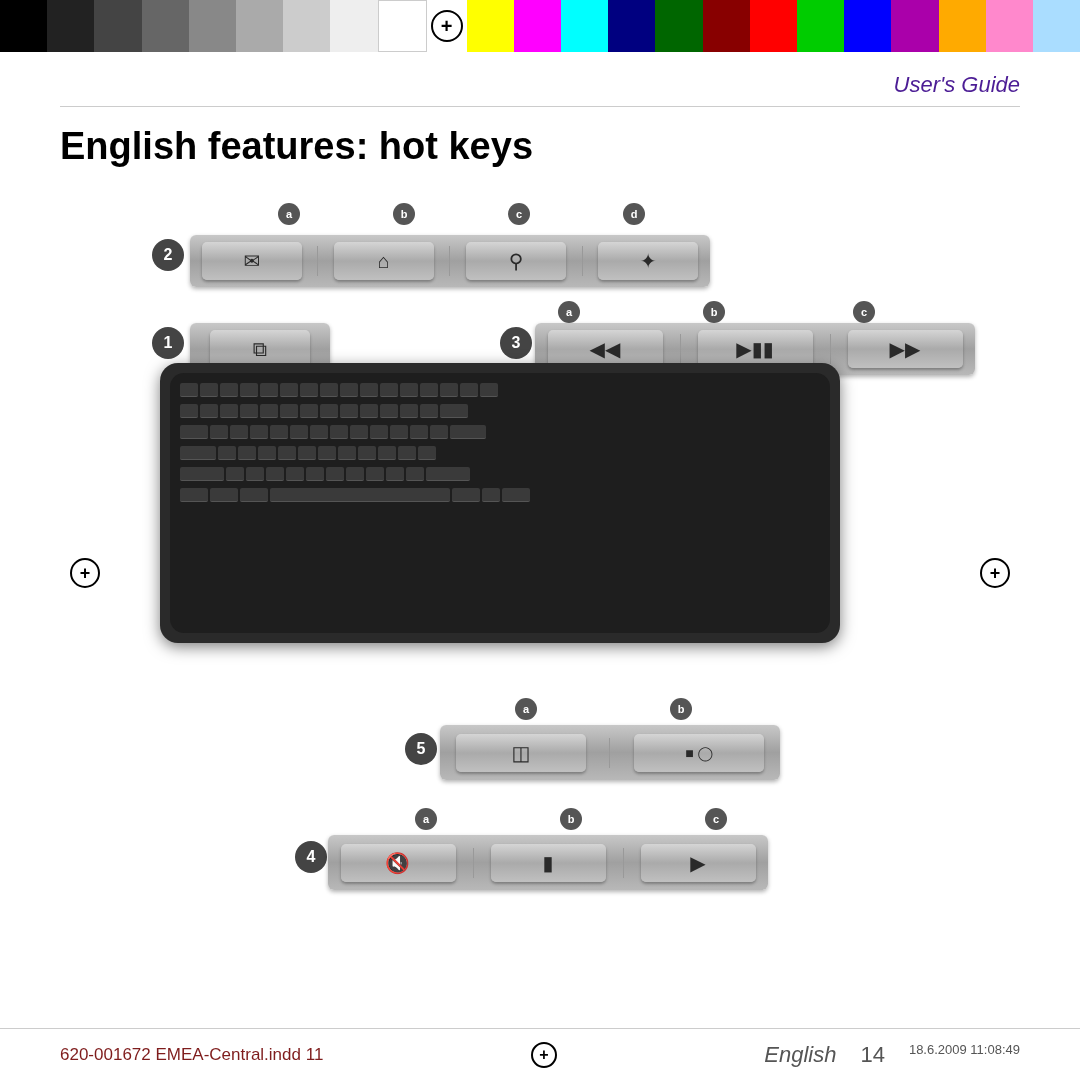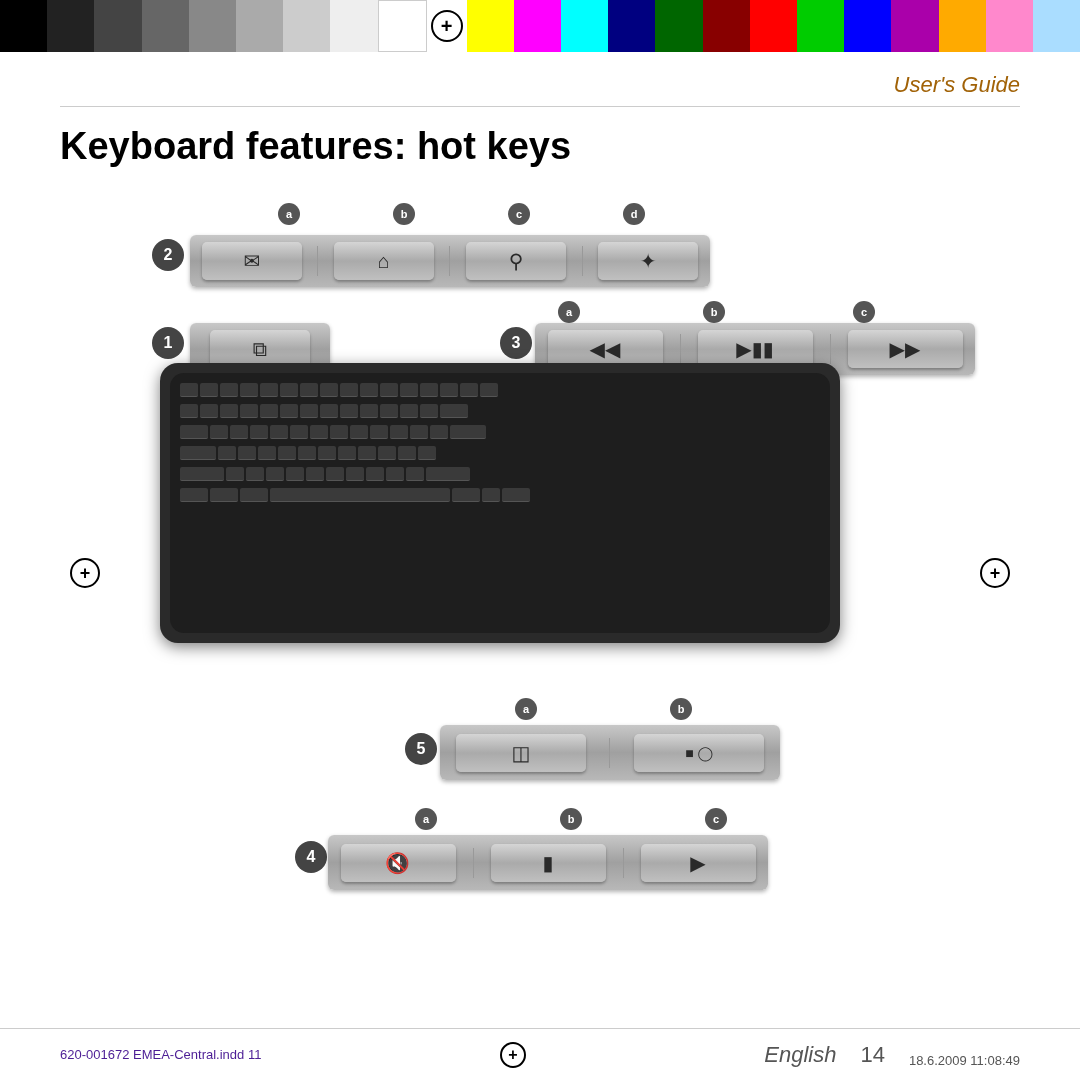--- a/index.html
+++ b/index.html
@@ -60,21 +60,21 @@
     
     .header-line {
       display: flex;
       justify-content: flex-end;
       padding-bottom: 8px;
       border-bottom: 1px solid #ccc;
       margin-bottom: 18px;
     }
     .header-title {
       font-size: 22px;
-      color: #a16207;
+      color: #4c1d95;
       font-style: italic;
     }
 
     
     .page-title {
       font-size: 38px;
       font-weight: bold;
       color: #000;
       margin-bottom: 25px;
     }
@@ -173,22 +173,22 @@
       left: 0;
       right: 0;
       height: 52px;
       border-top: 1px solid #ccc;
       display: flex;
       align-items: center;
       justify-content: space-between;
       padding: 0 60px;
     }
     .footer-left {
-      font-size: 13px;
-      color: #4c1d95;
+      font-size: 17px;
+      color: #7f1d1d;
     }
     .footer-center {
       display: flex;
       align-items: center;
       justify-content: center;
     }
     .footer-right {
       font-size: 13px;
       color: #555;
     }
@@ -306,21 +306,21 @@
   <div class="color-swatch" style="background:#ff88cc"></div>
   <div class="color-swatch" style="background:#aaddff"></div>
 </div>
 
 <div class="main-content">
 
   <div class="header-line">
     <span class="header-title">User's Guide</span>
   </div>
 
-  <h1 class="page-title">Keyboard features: hot keys</h1>
+  <h1 class="page-title">English features: hot keys</h1>
 
   <div class="diagram-area">
 
     <span class="label-circle" style="top:10px; left:218px;">a</span>
     <span class="label-circle" style="top:10px; left:333px;">b</span>
     <span class="label-circle" style="top:10px; left:448px;">c</span>
     <span class="label-circle" style="top:10px; left:563px;">d</span>
 
     <span class="num-circle" style="top:46px; left:92px;">2</span>
 
@@ -515,18 +515,18 @@
 
 </div>
 
 <div class="footer">
   <span class="footer-left">620-001672 EMEA-Central.indd   11</span>
   <div class="footer-center">
     <div style="width:26px;height:26px;border:2px solid #000;border-radius:50%;display:flex;align-items:center;justify-content:center;">
       <span style="font-size:16px;font-weight:bold;line-height:1;">+</span>
     </div>
   </div>
-  <div style="display:flex; align-items:flex-end; gap:24px;">
+  <div style="display:flex; align-items:flex-start; gap:24px;">
     <span class="english-text">English</span>
     <span class="page-number">14</span>
     <span class="footer-right">18.6.2009   11:08:49</span>
   </div>
 </div>
 
 </body></html>

